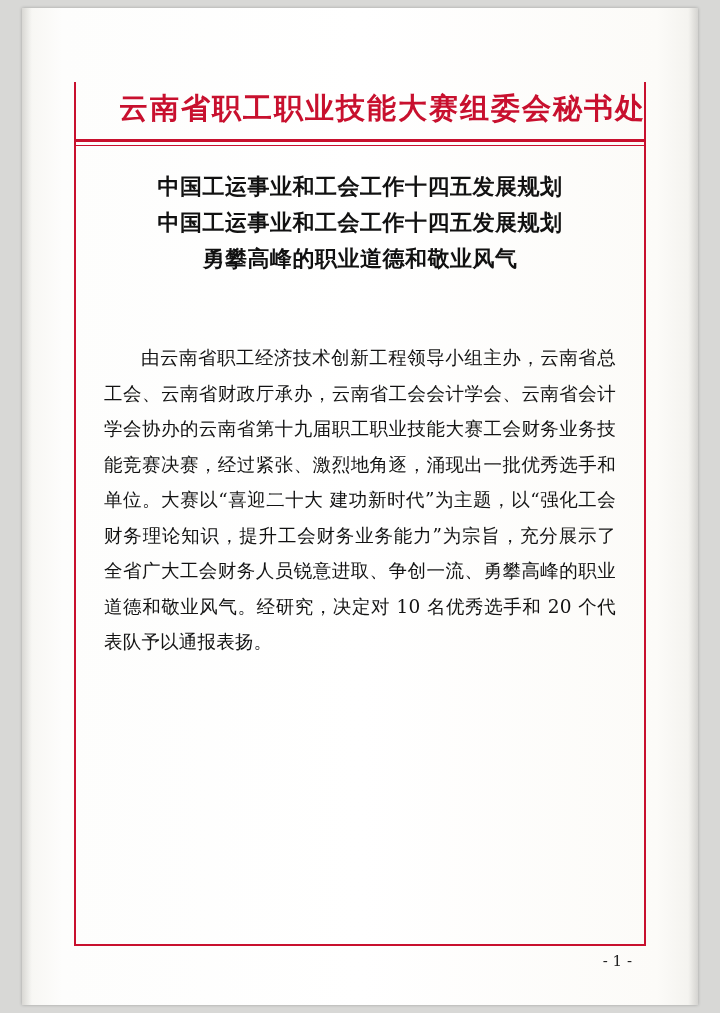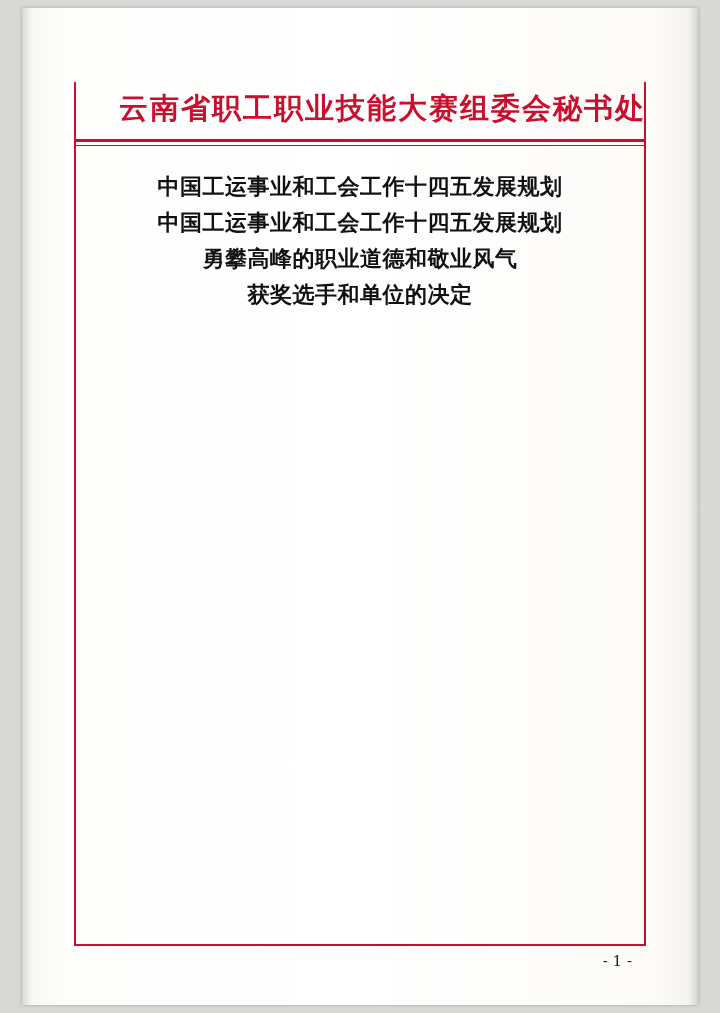--- a/index.html
+++ b/index.html
@@ -158,24 +158,24 @@
     <div class="masthead">
       <div class="masthead-title">云南省职工职业技能大赛组委会秘书处</div>
     </div>
     <div class="masthead-rule"></div>
     <div class="masthead-rule-thin"></div>
 
     <div class="doc-title">
       <div class="doc-title-line">中国工运事业和工会工作十四五发展规划</div>
       <div class="doc-title-line">中国工运事业和工会工作十四五发展规划</div>
       <div class="doc-title-line">勇攀高峰的职业道德和敬业风气</div>
-      <div class="doc-title-line">获奖选手和单位的决定</div>
     </div>
 
     <div class="body-text">
+      <p class="para indent">由云南省职工经济技术创新工程领导小组主办，云南省总工会、云南省财政厅承办，云南省工会会计学会、云南省会计学会协办的云南省第十九届职工职业技能大赛工会财务业务技能竞赛决赛，经过紧张、激烈地角逐，涌现出一批优秀选手和单位。大赛以“喜迎二十大 建功新时代”为主题，以“强化工会财务理论知识，提升工会财务业务能力”为宗旨，充分展示了全省广大工会财务人员锐意进取、争创一流、勇攀高峰的职业道德和敬业风气。经研究，决定对 10 名优秀选手和 20 个代表队予以通报表扬。</p>
     </div>
 
     <div class="footer-rule"></div>
     <div class="page-number">- 1 -</div>
 
     <div class="edge-shadow-left"></div>
     <div class="edge-shadow-right"></div>
   </div>
 </div>
 

